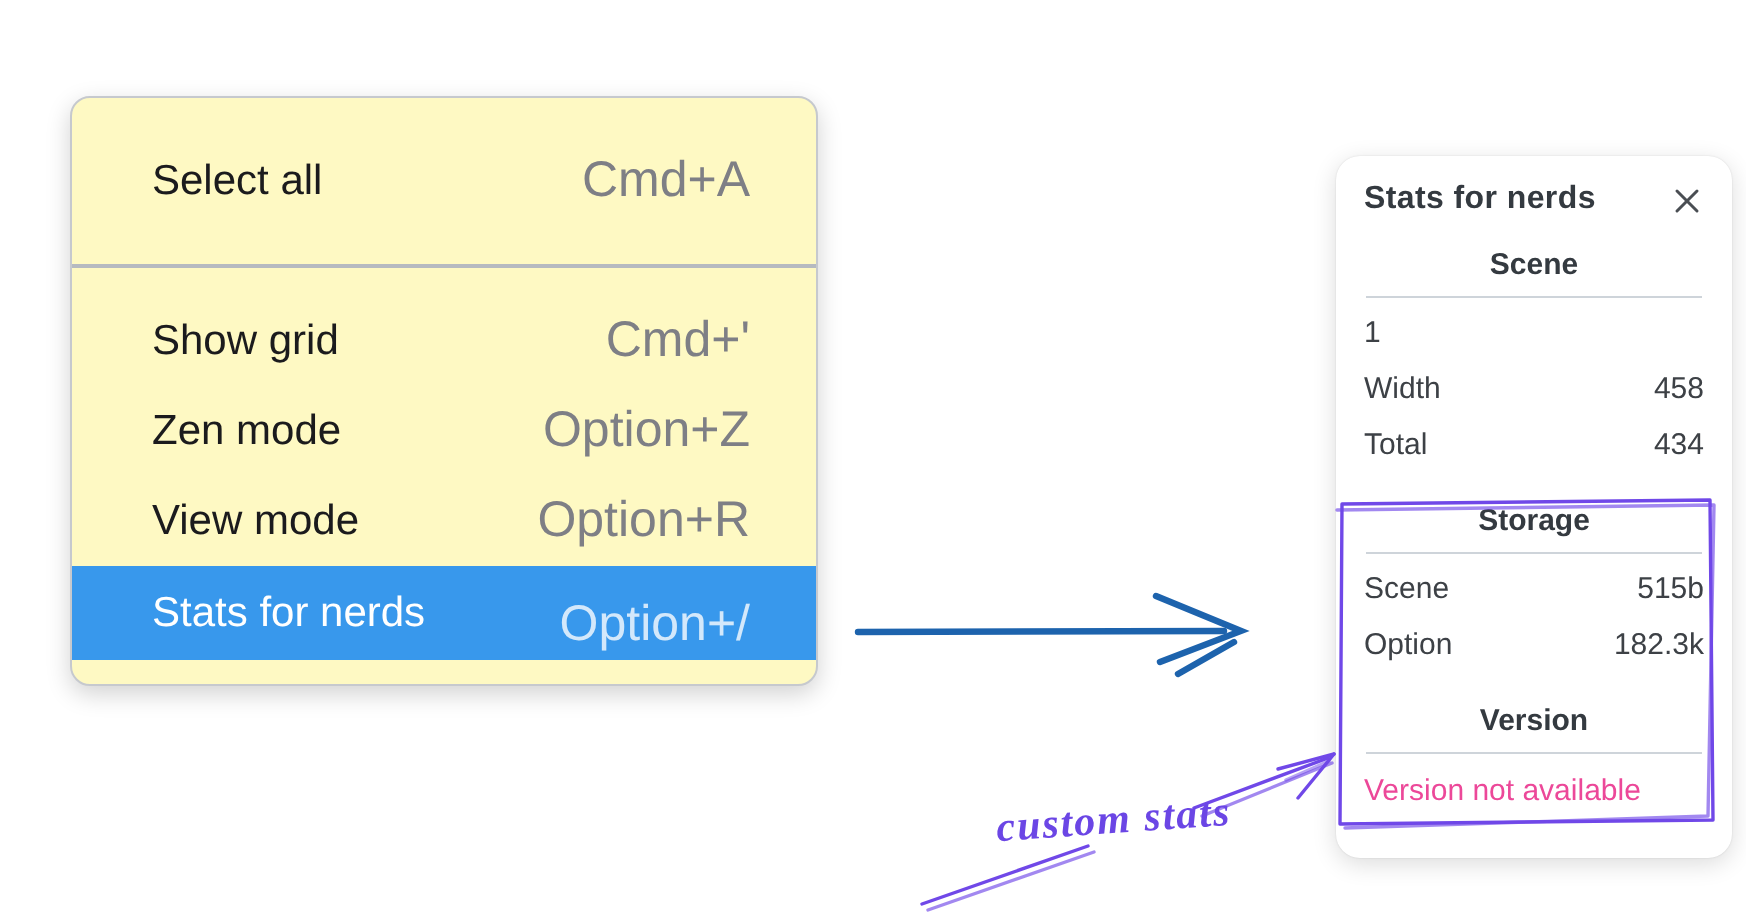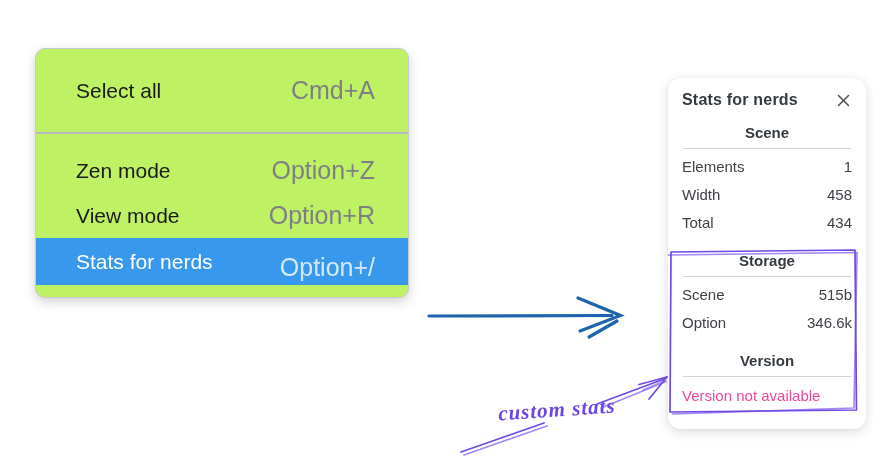--- a/index.html
+++ b/index.html
@@ -3,21 +3,21 @@
 <meta charset="utf-8">
 <style>
   * { margin:0; padding:0; box-sizing:border-box; }
   html,body { width:873px; height:461px; background:#ffffff; overflow:hidden;
               font-family:"Liberation Sans", sans-serif; }
   .stage { position:relative; width:873px; height:461px; background:#ffffff; }
 
   
   .menu {
     position:absolute; left:35px; top:48px; width:374px;
-    background:#bef264; border:1px solid #c6c9ce; border-radius:10px;
+    background:#fef9c3; border:1px solid #c6c9ce; border-radius:10px;
     box-shadow:0 4px 12px rgba(0,0,0,0.18);
     font-size:21px; color:#1b1b1d; overflow:hidden;
   }
   .menu-section-top { padding:19px 0; }
   .menu-section-bottom { border-top:2px solid #b6bac0; padding:14px 0 12px; }
   .menu-item {
     display:flex; justify-content:space-between; align-items:center;
     height:45px; padding:0 33px 0 40px; cursor:default;
   }
   .menu-item .shortcut { color:#7e7f85; font-size:25px; }
@@ -57,20 +57,24 @@
 
   <div class="menu">
     <div class="menu-section-top">
       <div class="menu-item">
         <span>Select all</span>
         <span class="shortcut">Cmd+A</span>
       </div>
     </div>
     <div class="menu-section-bottom">
       <div class="menu-item">
+        <span>Show grid</span>
+        <span class="shortcut">Cmd+'</span>
+      </div>
+      <div class="menu-item">
         <span>Zen mode</span>
         <span class="shortcut">Option+Z</span>
       </div>
       <div class="menu-item">
         <span>View mode</span>
         <span class="shortcut">Option+R</span>
       </div>
       <div class="menu-item highlighted">
         <span>Stats for nerds</span>
         <span class="shortcut">Option+/</span>
@@ -85,41 +89,40 @@
         <svg width="13" height="13" viewBox="0 0 13 13">
           <line x1="1.5" y1="1.5" x2="11.5" y2="11.5" stroke="#4a4e53" stroke-width="1.5" stroke-linecap="round"></line>
           <line x1="11.5" y1="1.5" x2="1.5" y2="11.5" stroke="#4a4e53" stroke-width="1.5" stroke-linecap="round"></line>
         </svg>
       </span>
     </div>
 
     <div class="section-heading">Scene</div>
     <hr class="divider">
     <div class="stat-row">
-      <span>Elements</span>
       <span>1</span>
     </div>
     <div class="stat-row">
       <span>Width</span>
       <span>458</span>
     </div>
     <div class="stat-row">
       <span>Total</span>
       <span>434</span>
     </div>
 
     <div class="section-heading">Storage</div>
     <hr class="divider">
     <div class="stat-row">
       <span>Scene</span>
       <span>515b</span>
     </div>
     <div class="stat-row">
       <span>Option</span>
-      <span>346.6k</span>
+      <span>182.3k</span>
     </div>
 
     <div class="section-heading">Version</div>
     <hr class="divider">
     <div class="version-note">Version not available</div>
   </div>
 
   <svg class="overlay" viewBox="0 0 873 461">
 
     <g stroke="#1d63ad" stroke-width="3.2" fill="none" stroke-linecap="round">

